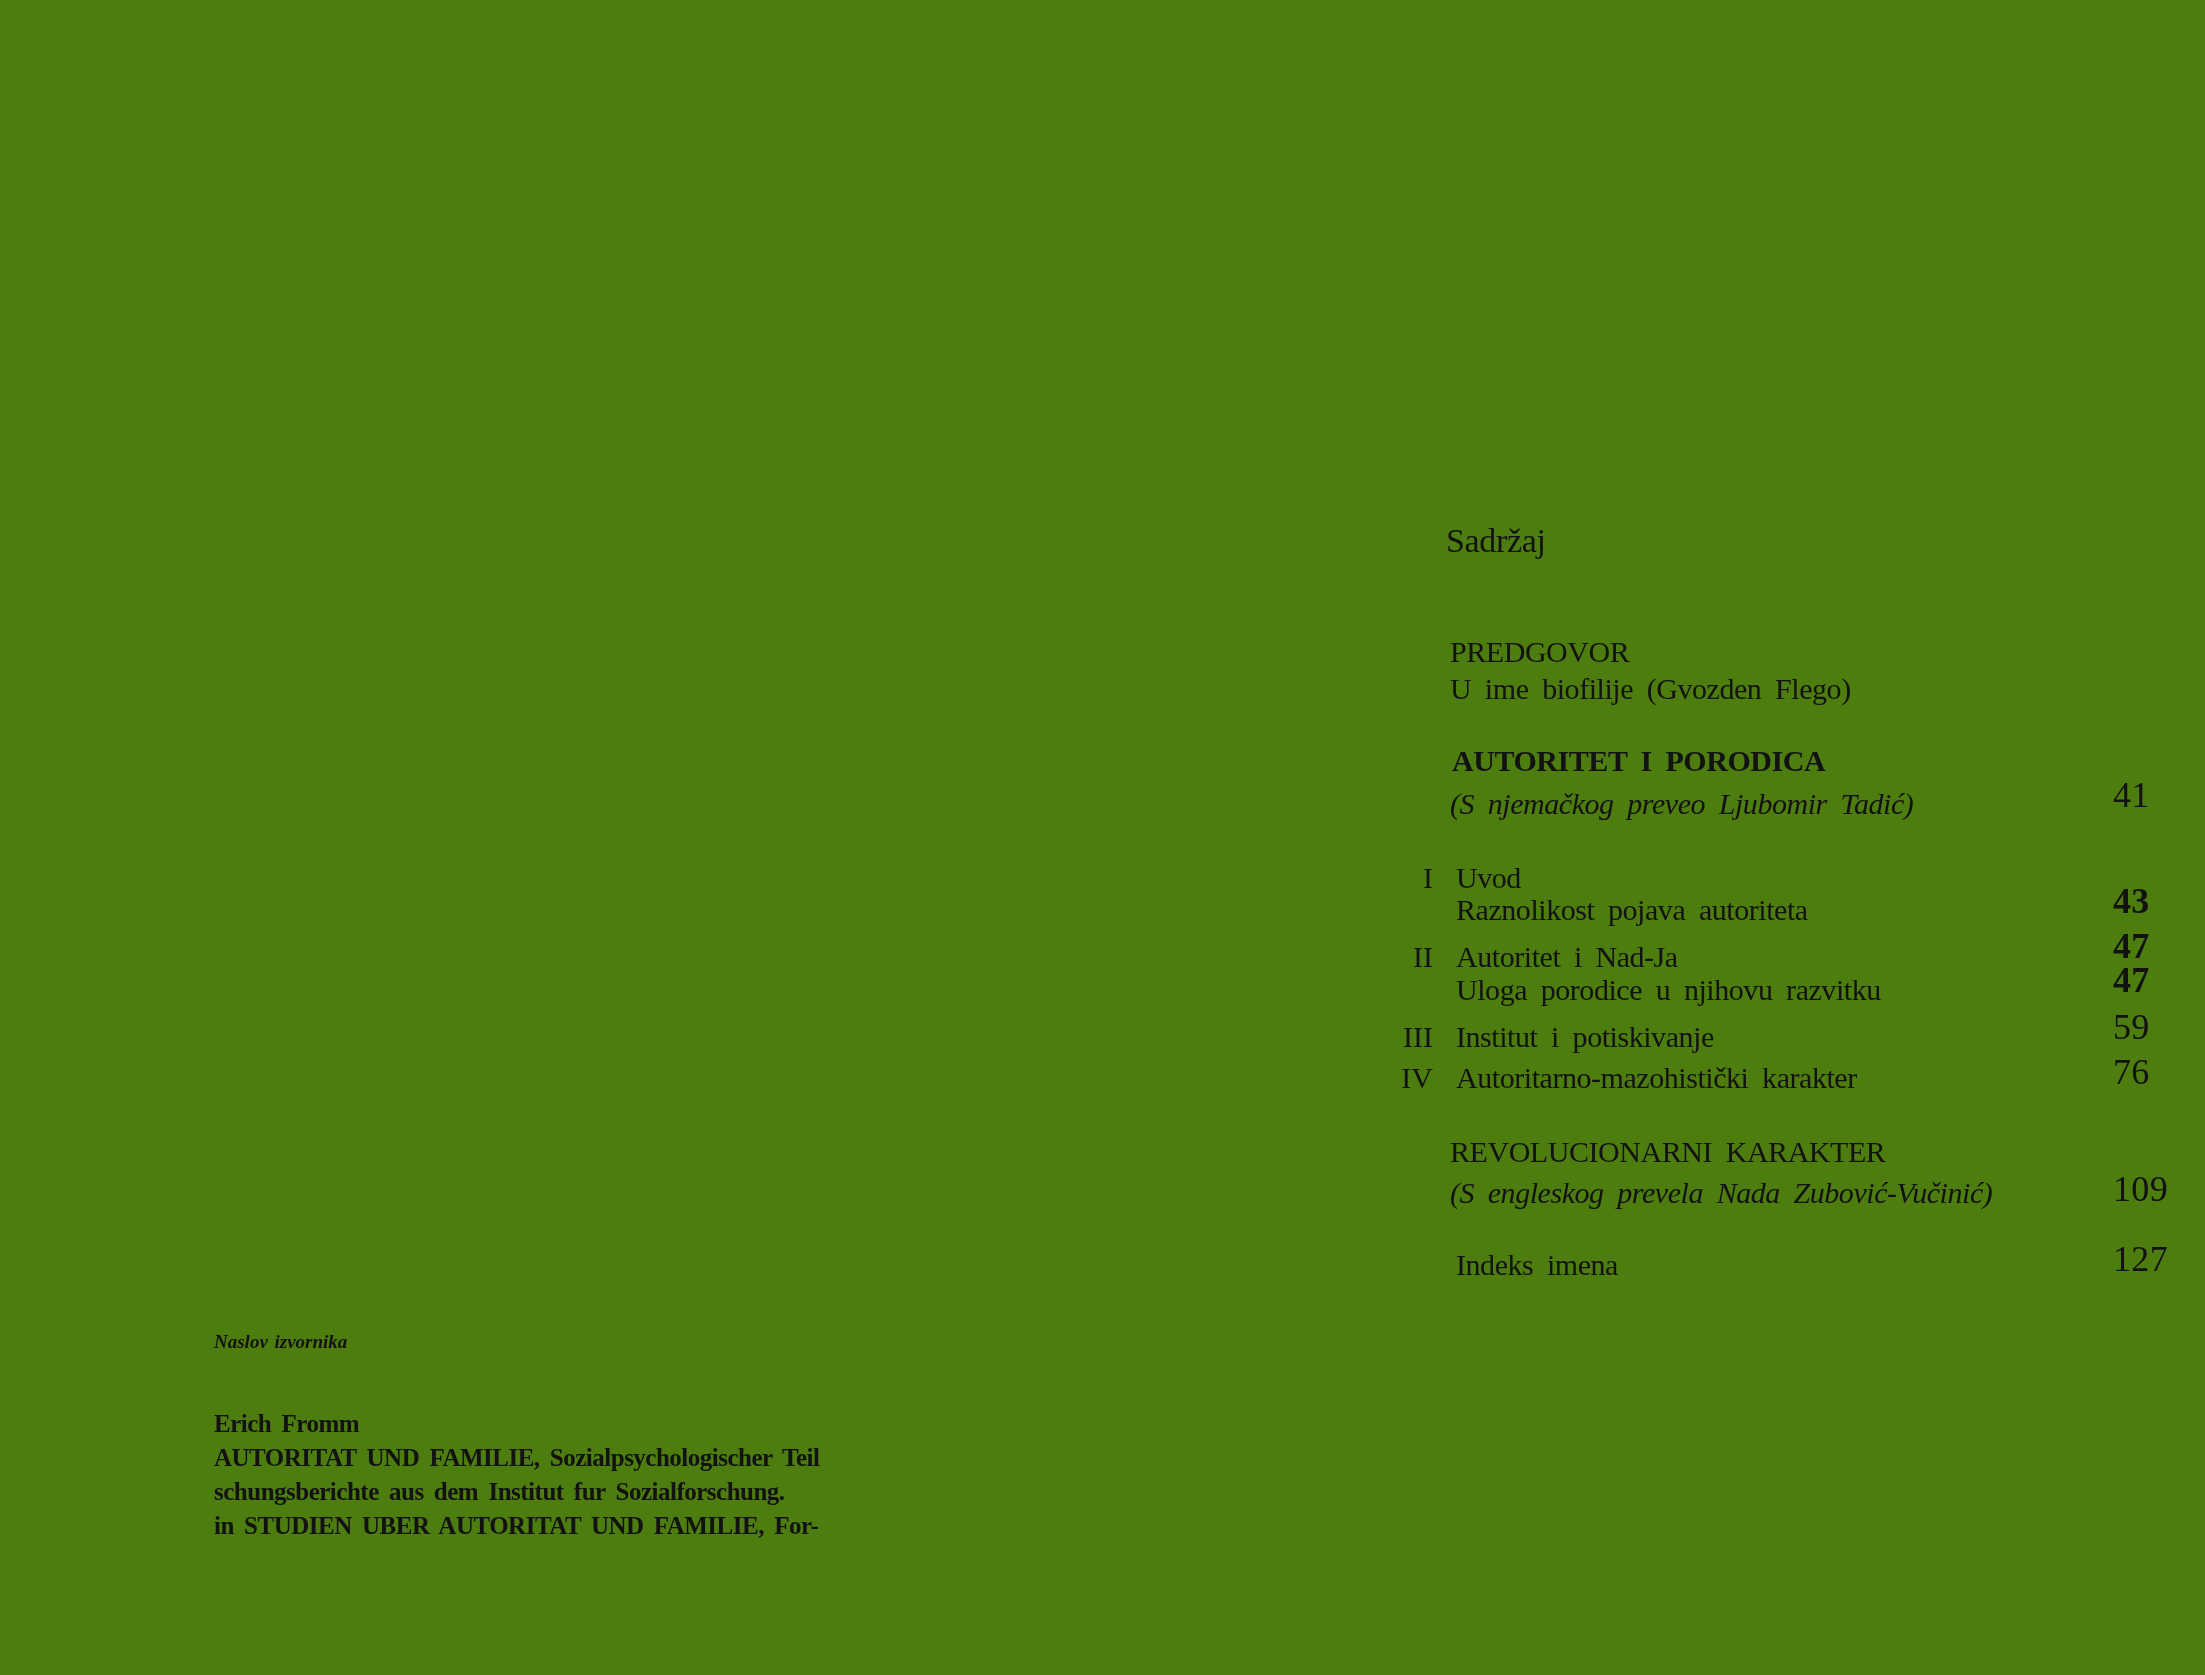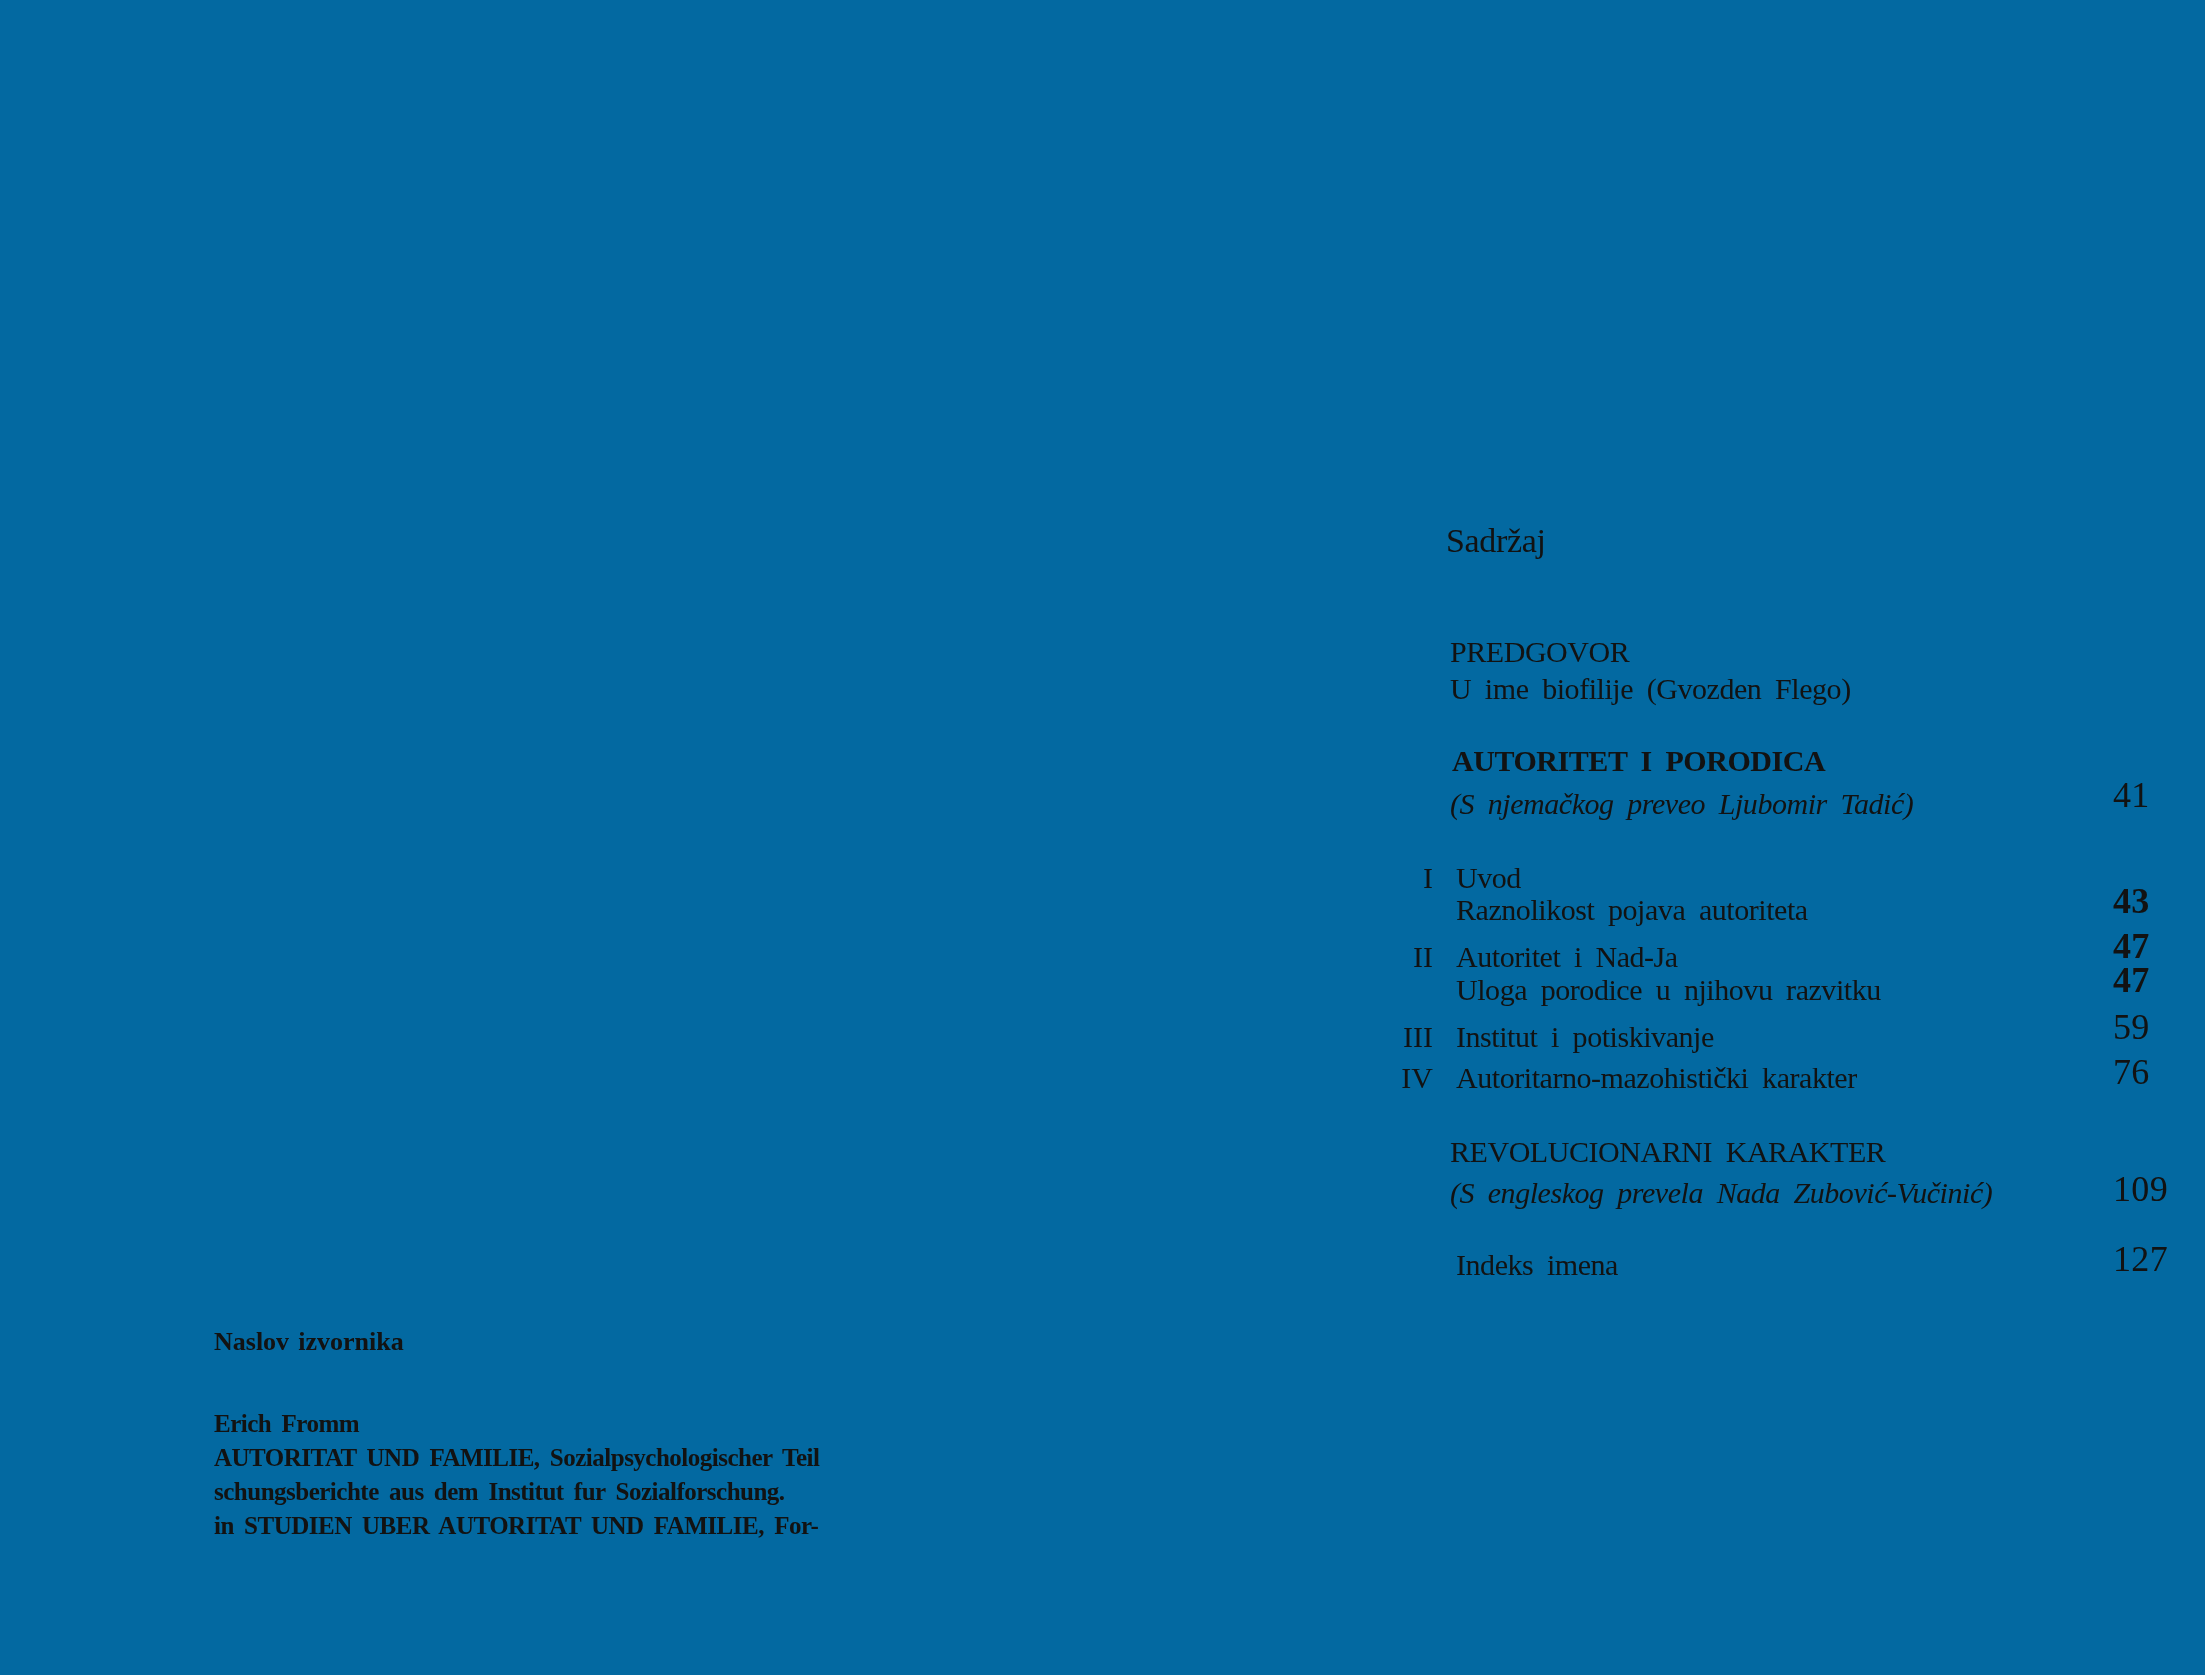--- a/index.html
+++ b/index.html
@@ -1,19 +1,19 @@
 <!DOCTYPE html>
 <html style="font-size:12px"><head>
 <meta charset="utf-8">
 <style>
   html,body{margin:0;padding:0;background:#e8e8e8;}
   .spread{
     position:relative;
     width:2205px;height:1676px;
-    background:#0369a1;
+    background:#4d7c0f;
     color:#121212;
     font-family:"Liberation Serif","DejaVu Serif",serif;
     overflow:hidden;
   }
   .abs{position:absolute;white-space:nowrap;}
   .contents-title{
     font-size:34px;line-height:40px;letter-spacing:-0.01em;
   }
   .toc-line{
     font-size:30px;line-height:36px;
@@ -22,21 +22,21 @@
   .toc-numeral{
     width:96px;text-align:right;
     font-size:30px;line-height:36px;
   }
   .toc-page{
     font-size:36px;line-height:33px;letter-spacing:0.01em;
   }
   .b{font-weight:700;}
   .it{font-style:italic;}
   .colophon-label{
-    font-size:26px;line-height:31px;font-weight:700;
+    font-size:19px;line-height:31px;font-weight:700;font-style:italic;
     word-spacing:0.1em;
   }
   .colophon-lines{
     font-size:25px;line-height:34px;font-weight:700;
     word-spacing:0.18em;letter-spacing:-0.02em;margin-top:32px;
   }
   .colophon-lines div{white-space:nowrap;}
 </style>
 </head>
 <body>

